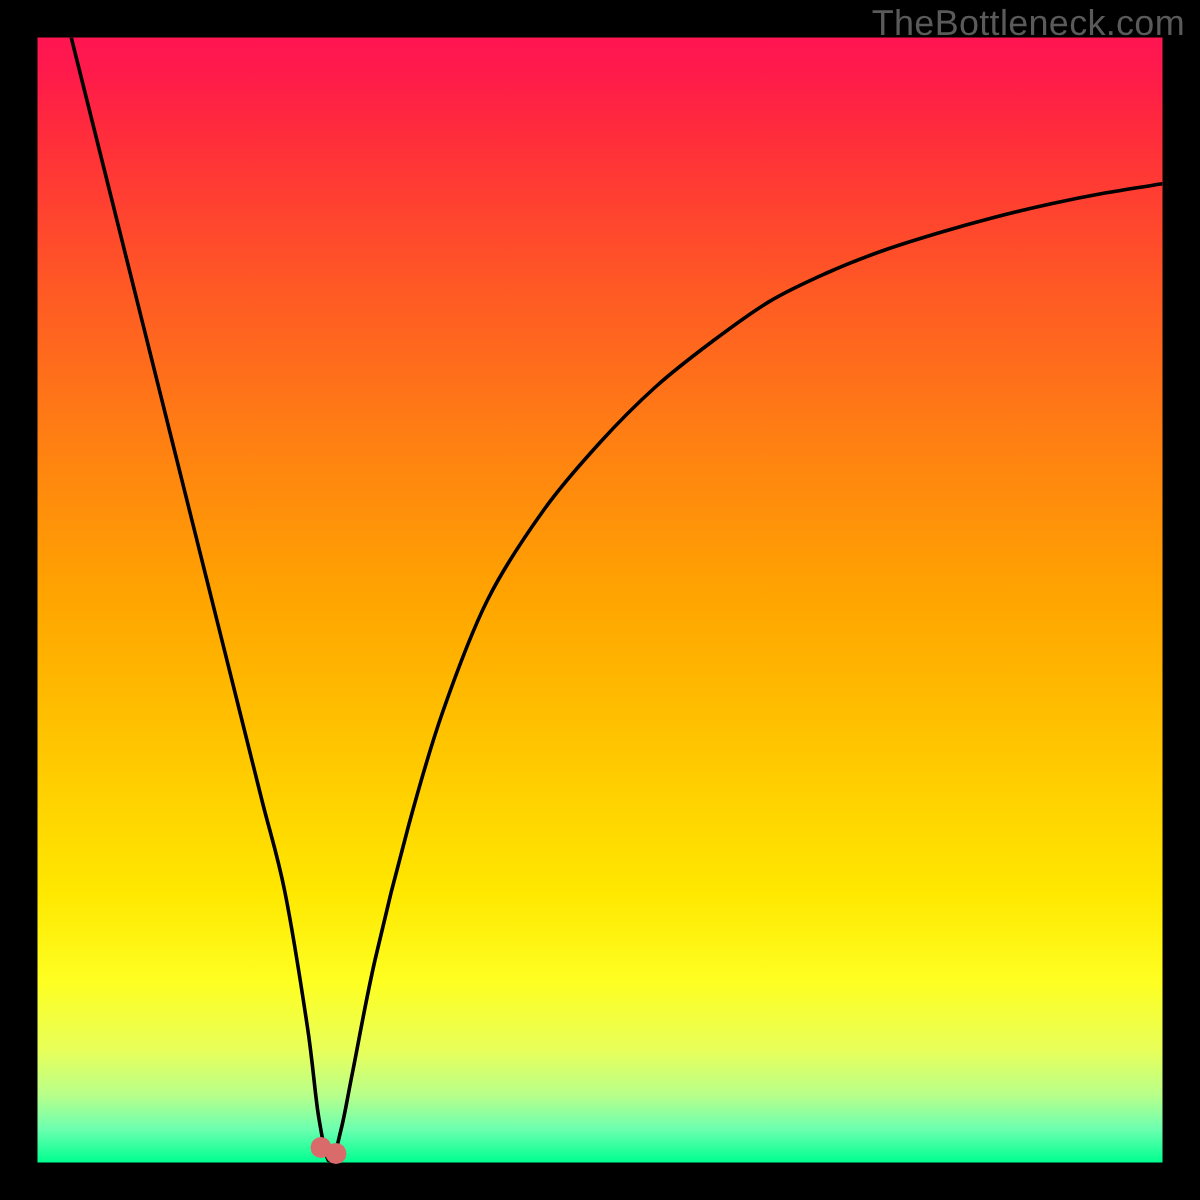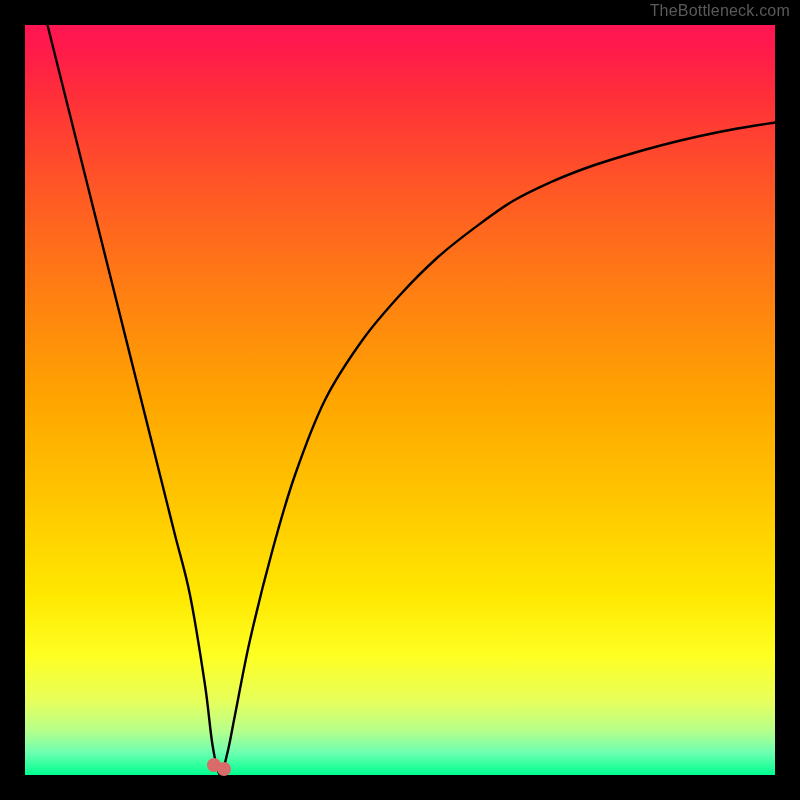--- a/index.html
+++ b/index.html
@@ -37,21 +37,21 @@
       #b8ff8a 94%,
       #6dffb0 97%,
       #00ff90 100%
     );
   }
   .watermark {
     position: absolute;
     top: 2px;
     right: 10px;
     color: #5a5a5a;
-    font-size: 16px;
+    font-size: 24px;
     letter-spacing: 0.2px;
     font-weight: 500;
     user-select: none;
   }
   svg.curve {
     position: absolute;
     left: 0;
     top: 0;
     width: 750px;
     height: 750px;

